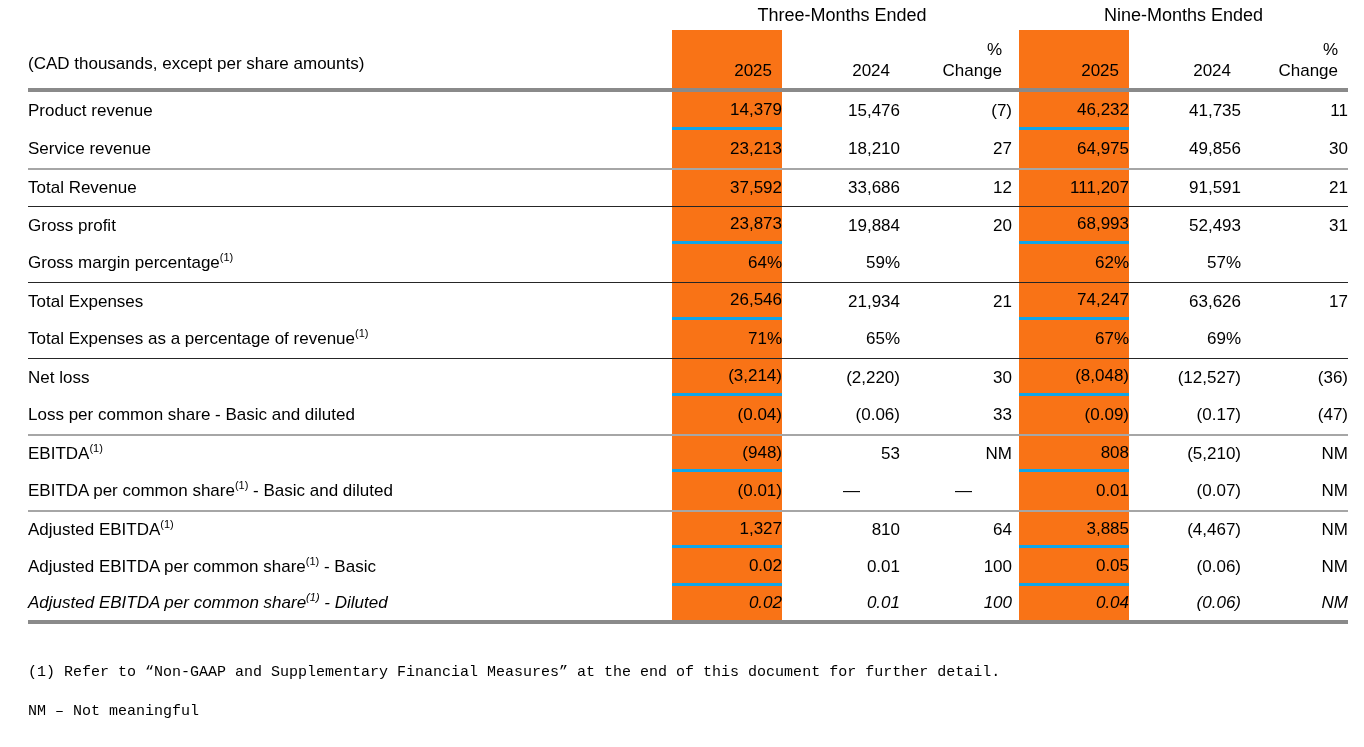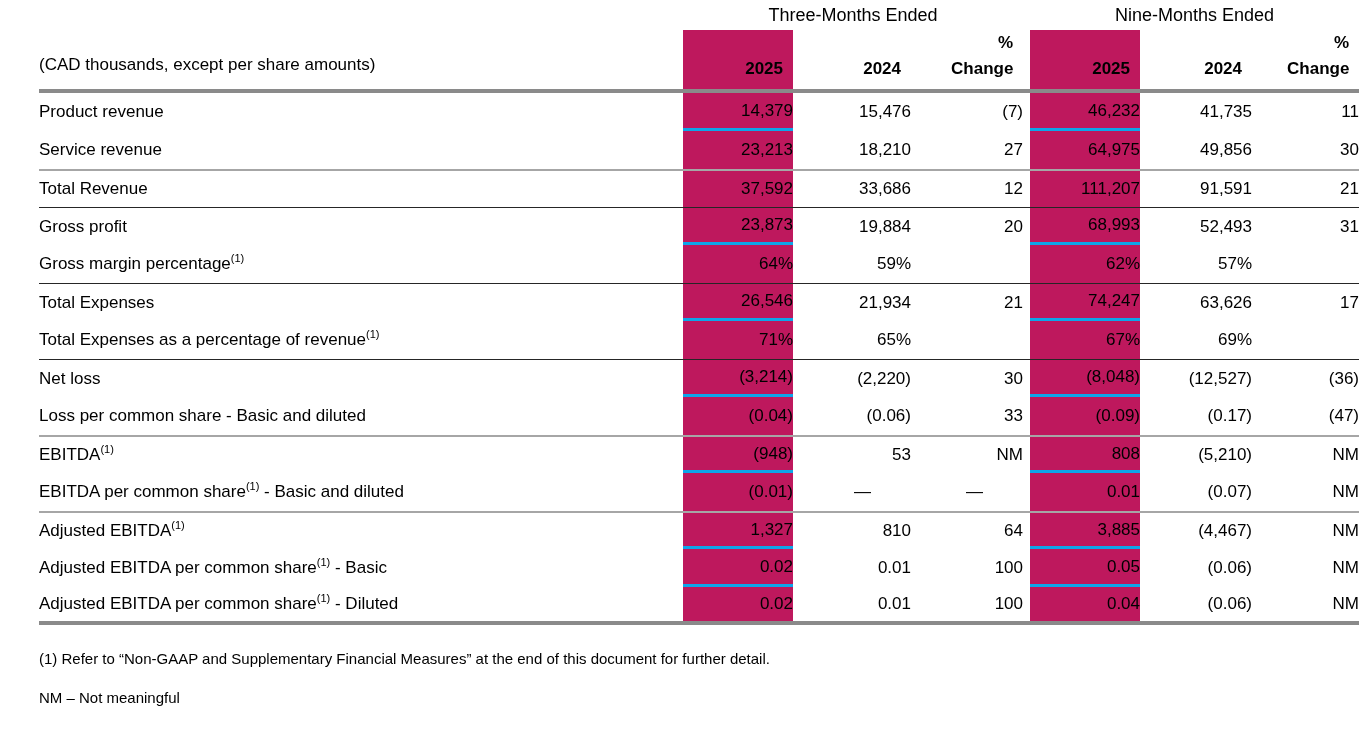--- a/index.html
+++ b/index.html
@@ -10,21 +10,21 @@
     height: 747px;
     overflow: hidden;
     font-family: "Liberation Sans", "DejaVu Sans", sans-serif;
     color: #000000;
   }
   .page {
     width: 1364px;
     height: 747px;
     background: #ffffff;
     box-sizing: border-box;
-    padding: 0 0 0 39px;
+    padding: 0 0 0 28px;
   }
   table.fin-table {
     border-collapse: separate;
     border-spacing: 0;
     table-layout: fixed;
     width: 1320px;
   }
   table.fin-table th, table.fin-table td {
     box-sizing: border-box;
     padding: 0;
@@ -55,32 +55,32 @@
     border-bottom: 4px solid #8a8a8a;
     font-size: 17px;
   }
   tr.col-row th.units {
     text-align: left;
     font-weight: normal;
     padding-bottom: 14px;
     white-space: nowrap;
   }
   tr.col-row th.num {
-    font-weight: bold;
+    font-weight: normal;
     text-align: right;
     padding-right: 10px;
     padding-bottom: 7px;
-    line-height: 26px;
+    line-height: 21px;
   }
   .pct-wrap {
     display: inline-block;
     width: 62px;
     text-align: right;
   }
-  .shade { background: #be185d; }
+  .shade { background: #f97316; }
   .gap { background: #ffffff; }
 
   
   tbody td {
     height: 38px;
     font-size: 17px;
     vertical-align: middle;
   }
   td.label-cell {
     text-align: left;
@@ -95,24 +95,24 @@
     text-align: right;
     padding-right: 10px;
     white-space: nowrap;
   }
   td.num.em-dash { padding-right: 40px; }
 
   
   tr.bt-thin td { border-top: 1px solid #262626; }
   tr.bt-medium td { border-top: 2.5px solid #a6a6a6; }
   tr.gap-below td.shade { border-bottom: 3px solid #0ea5e9; }
-  tbody tr.last-row td { border-bottom: 4px solid #8a8a8a; }
-
-  
-  .footnotes { margin-top: 24px; }
+  tbody tr.last-row td { border-bottom: 4px solid #8a8a8a; font-style: italic; }
+
+  
+  .footnotes { margin-top: 39px; font-family: Liberation Mono, monospace; }
   .footnotes p {
     margin: 0 0 20px 0;
     font-size: 15px;
     line-height: 19px;
   }
 </style>
 </head>
 <body>
 
 <div class="page">

